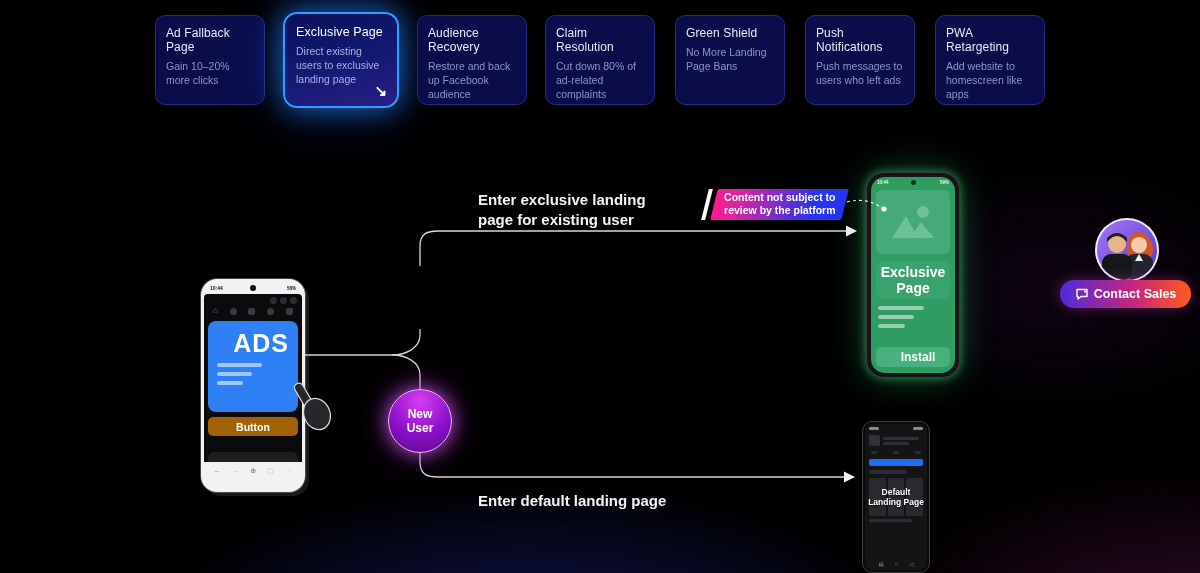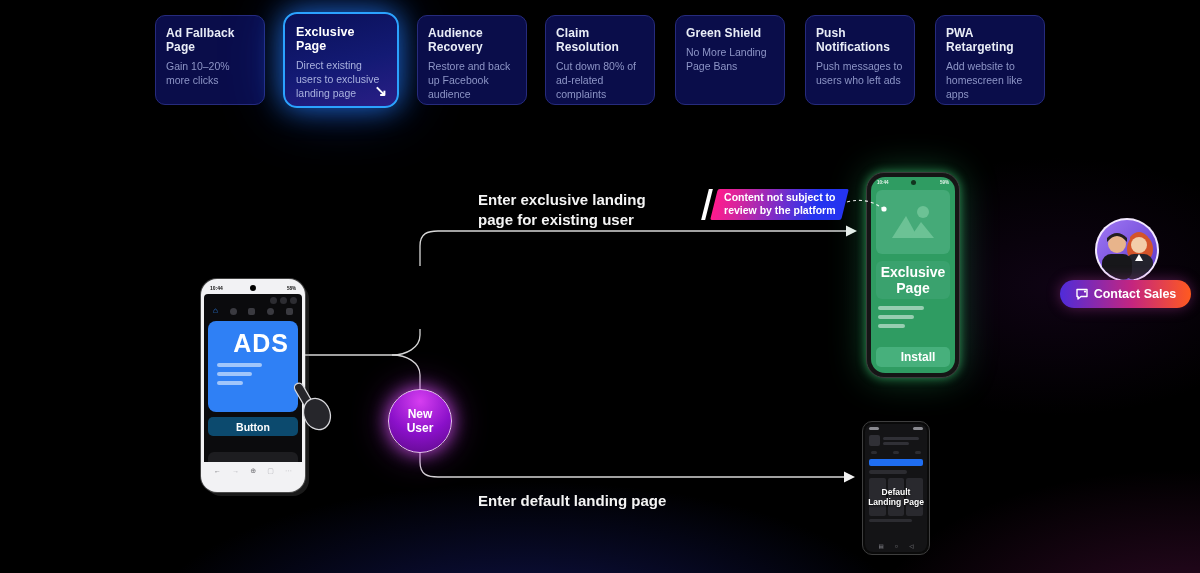--- a/index.html
+++ b/index.html
@@ -12,21 +12,21 @@
       radial-gradient(480px 230px at 99% 108%, rgba(150,30,120,.30), rgba(0,0,0,0) 65%),
       radial-gradient(320px 180px at 88% 50%, rgba(90,20,120,.16), rgba(0,0,0,0) 72%),
       #000;
   }
   
   .cards{position:absolute;left:155px;top:15px;width:900px;height:95px;}
   .card{
     position:absolute;top:0;height:90px;width:110px;border-radius:10px;
     background:#0a0d4a;border:1px solid #262b7d;padding:10px 10px;
   }
-  .card-title{font-size:12px;font-weight:700;color:#e9edf7;letter-spacing:.1px;}
+  .card-title{font-size:12px;font-weight:400;color:#e9edf7;letter-spacing:.1px;}
   .card-desc{font-size:10.5px;line-height:1.32;color:#8d95c6;margin-top:6px;}
   .card.active{
     left:128px;top:-3px;width:116px;height:96px;border-radius:14px;
     background:linear-gradient(165deg,#0a1058 0%,#131a74 55%,#2a1e86 100%);
     border:2px solid #2ba2ff;
     box-shadow:0 0 28px rgba(35,130,255,.75),0 0 60px rgba(35,90,255,.35);
     padding:11px 11px;
   }
   .card.active .card-title{color:#ffffff;font-size:12.5px;}
   .card.active .card-desc{color:#a9b1df;}
@@ -80,21 +80,21 @@
   .pa-fbtop{display:flex;justify-content:flex-end;gap:3px;padding:3px 5px 1px;}
   .fb-circle{width:7px;height:7px;border-radius:50%;background:#2c2c31;}
   .pa-fbtabs{display:flex;justify-content:space-between;align-items:center;padding:2px 9px 3px;}
   .fb-home{font-size:8px;color:#2e86f7;line-height:1;}
   .fb-tab{width:7px;height:7px;border-radius:2px;background:#3a3a40;}
   .fb-tab.round{border-radius:50%;}
   .pa-adcard{margin:3px 4px 0;height:91px;border-radius:8px;background:#2f80f5;padding:8px 9px 0;}
   .pa-adtitle{font-size:25px;font-weight:800;color:#fff;text-align:right;letter-spacing:1px;}
   .bar{border-radius:2px;}
   .pa-adcard .bar{height:4px;background:rgba(255,255,255,.55);margin-top:5px;}
-  .pa-button{margin:5px 4px 16px;height:19px;border-radius:5px;background:#0c4a6e;display:flex;align-items:center;justify-content:center;
+  .pa-button{margin:5px 4px 16px;height:19px;border-radius:5px;background:#a16207;display:flex;align-items:center;justify-content:center;
     font-size:10.5px;font-weight:700;color:#fff;}
   .pa-graycard{margin:8px 4px 0;height:50px;border-radius:6px;background:#1d1d20;padding:16px 8px 0;}
   .pa-nav{height:16px;display:flex;align-items:center;justify-content:space-between;padding:0 10px;background:#f2f2f4;border-radius:0 0 12px 12px;}
   .pa-nav span{font-size:7px;color:#6d6d72;line-height:1;}
   .pa-nav .dim{color:#b9b9be;}
   
   .hand{position:absolute;left:293px;top:381px;z-index:4;}
   
   .phone-green{
     position:absolute;left:866px;top:172px;width:94px;height:206px;z-index:2;
@@ -108,21 +108,21 @@
   .pg-batt{font-size:4.5px;font-weight:700;color:#eaf7ef;}
   .pg-image{margin:2px 5px 0;height:64px;border-radius:6px;background:#45aa78;display:flex;align-items:center;justify-content:center;}
   .pg-title{margin:7px 5px 0;border-radius:6px;background:#3aa26e;padding:3px 2px;text-align:center;
     font-size:14px;font-weight:800;color:#fff;line-height:1.15;}
   .pg-bars{margin:7px 7px 0;}
   .pg-bars .bar{height:4px;background:rgba(255,255,255,.5);margin-top:5px;}
   .pg-install{position:absolute;left:5px;right:5px;bottom:6px;height:20px;border-radius:5px;background:#47b07c;
     display:flex;align-items:center;justify-content:center;font-size:12px;font-weight:800;color:#fff;padding-left:10px;}
   
   .phone-small{
-    position:absolute;left:862px;top:421px;width:68px;height:134px;z-index:2;
+    position:absolute;left:862px;top:421px;width:68px;height:152px;z-index:2;
     background:#0a0a0a;border:1px solid #3e3e3e;border-radius:10px;padding:2px;
   }
   .ps-screen{position:relative;width:100%;height:100%;background:#141416;border-radius:8px;overflow:hidden;padding:3px 4px 0;}
   .ps-status{display:flex;justify-content:space-between;}
   .ps-status .bar{height:2.5px;width:10px;background:#8a8a90;}
   .ps-row{display:flex;gap:3px;margin-top:5px;align-items:flex-start;}
   .ps-avatar{width:11px;height:11px;border-radius:2px;background:#303036;flex:0 0 auto;}
   .ps-lines{flex:1;}
   .ps-lines .bar{height:3px;background:#303036;margin-top:2px;}
   .ps-iconsrow{display:flex;justify-content:space-between;margin-top:5px;padding:0 2px;}

